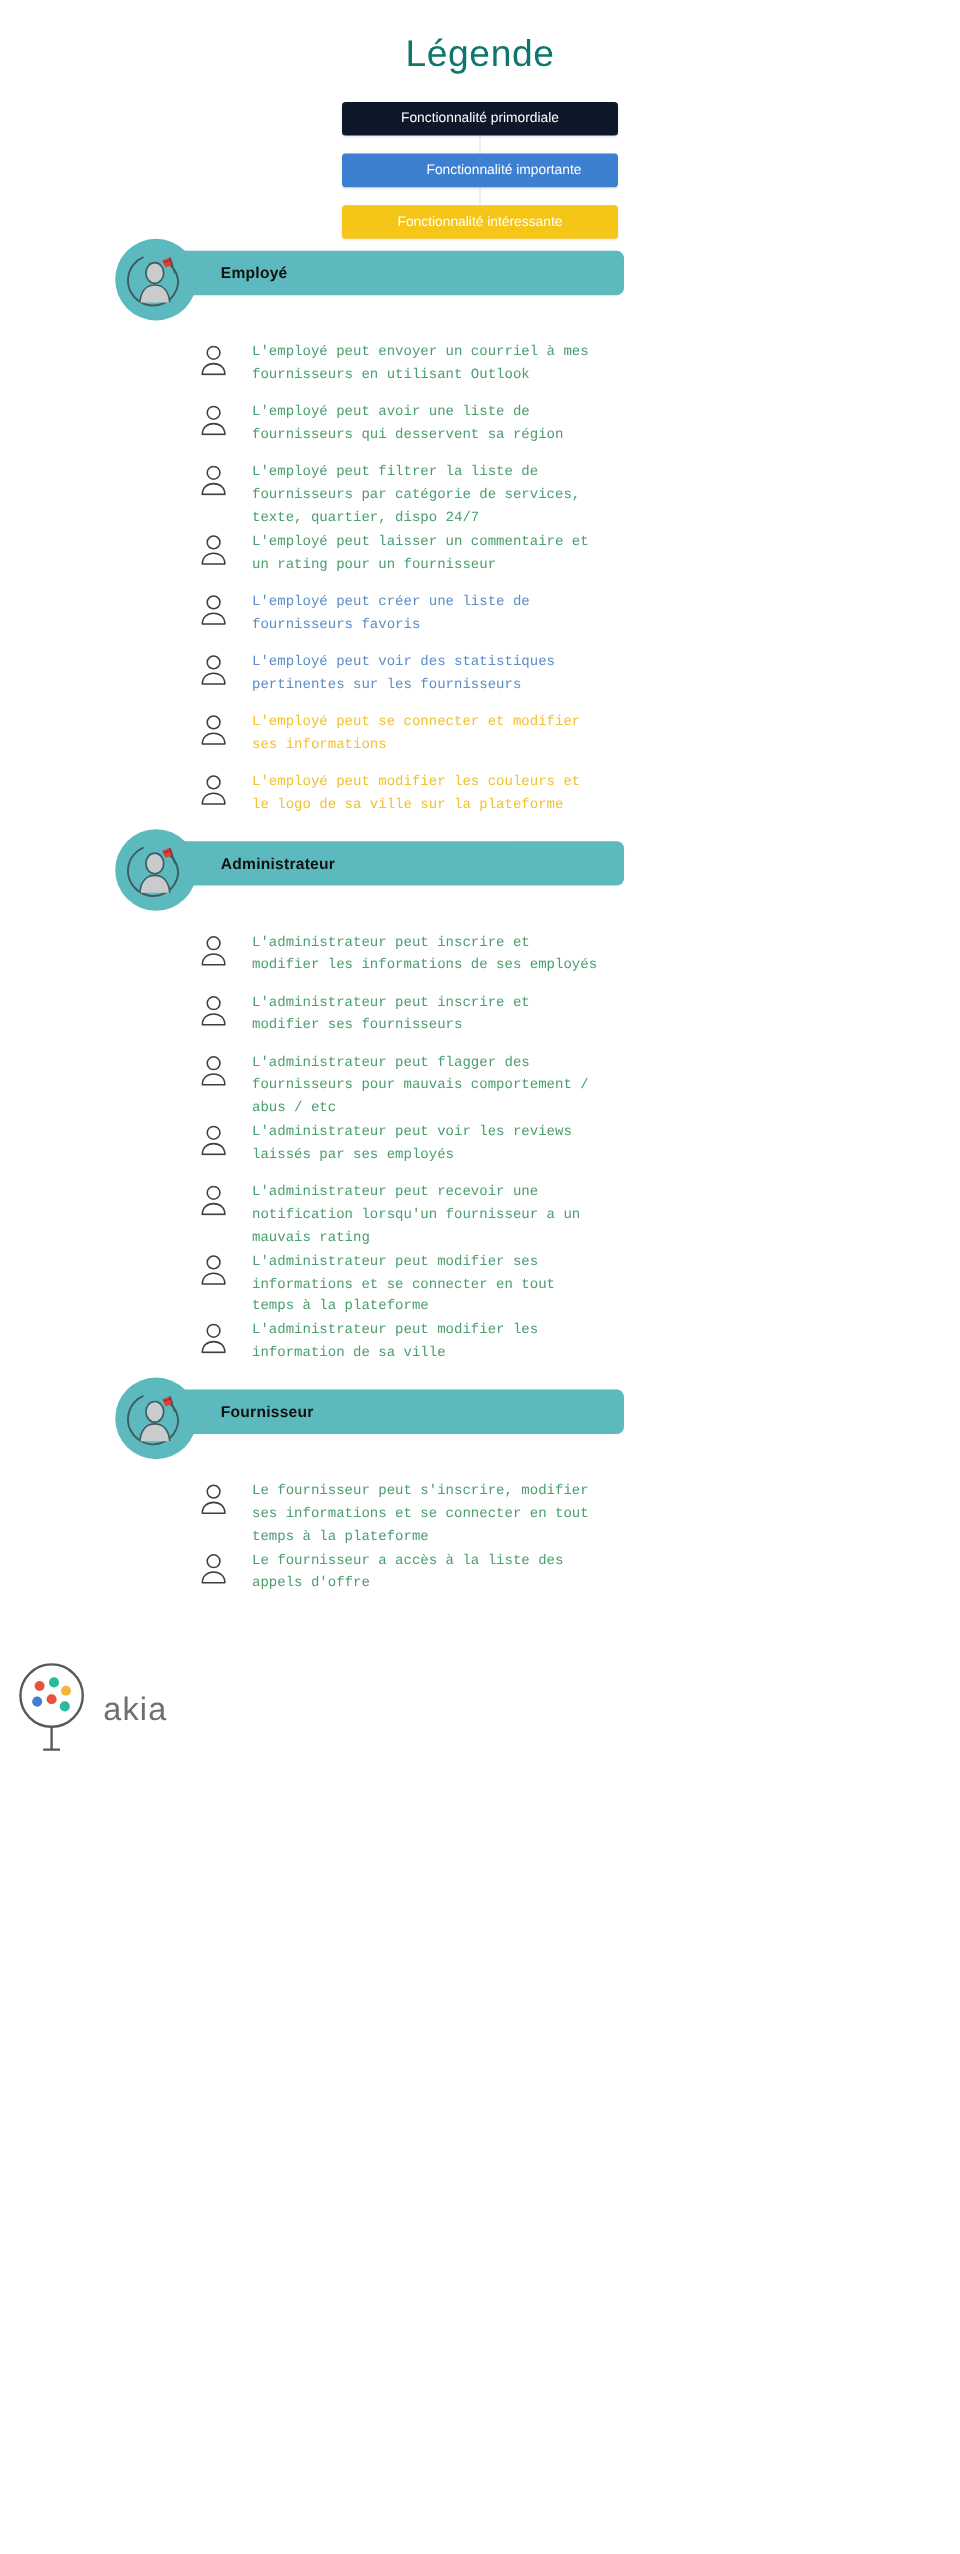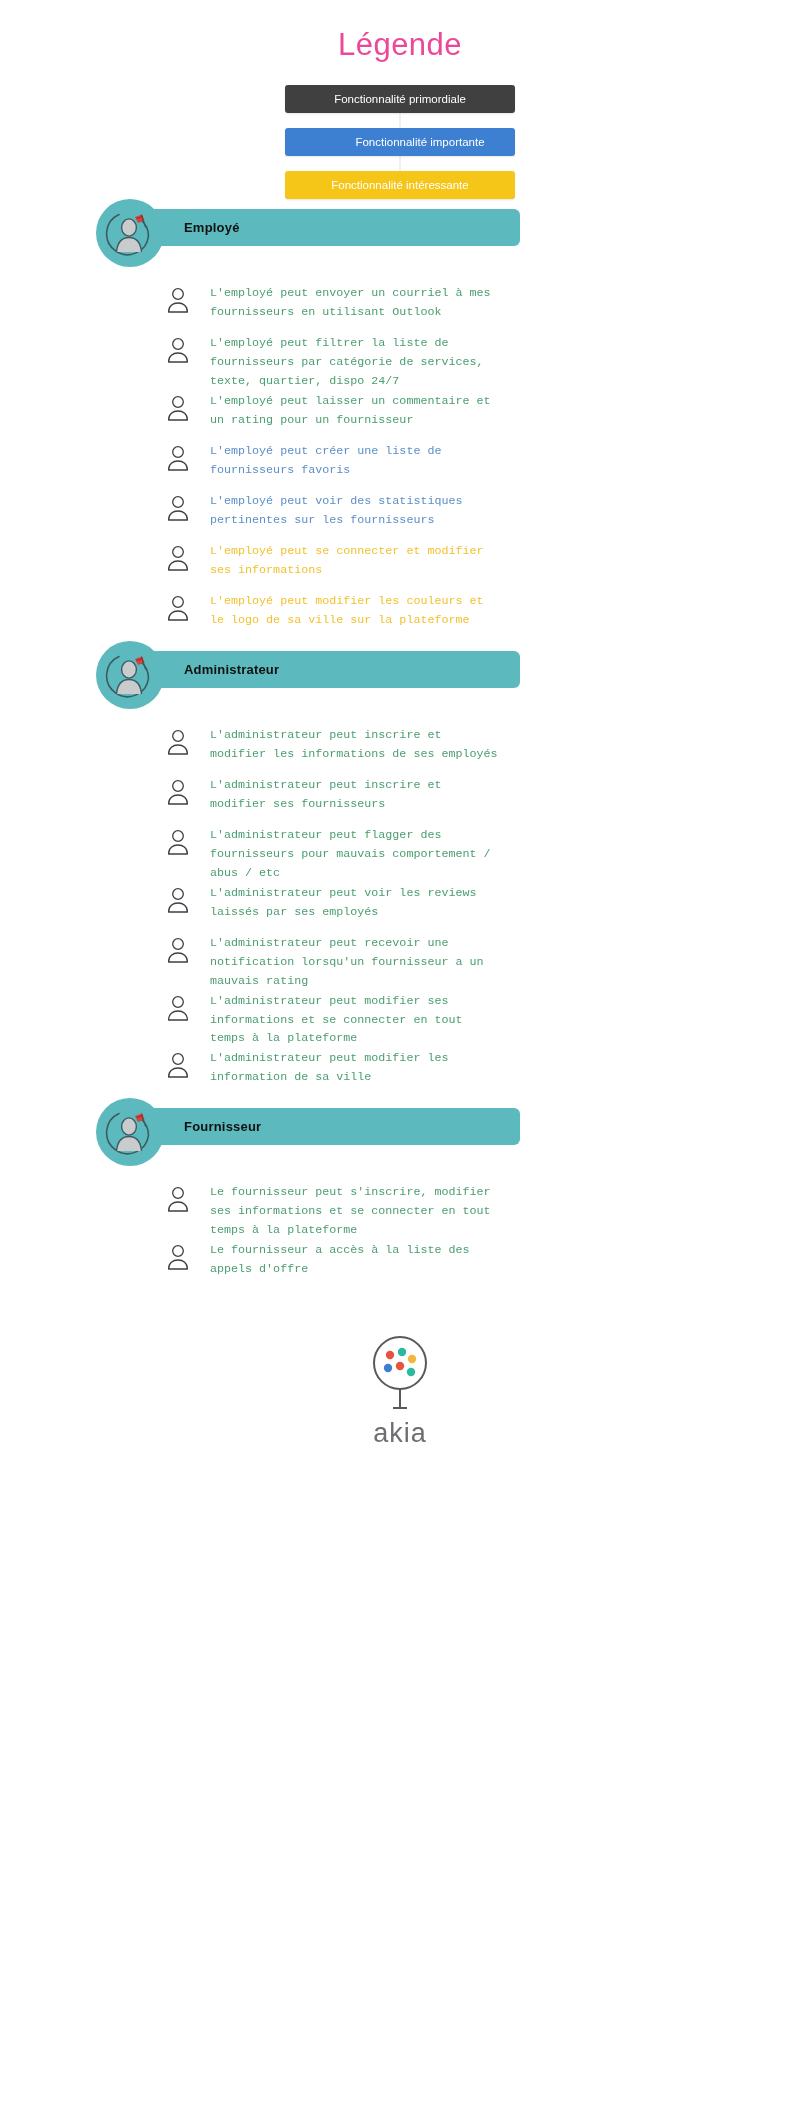--- a/index.html
+++ b/index.html
@@ -14,21 +14,21 @@
     width: 800px;
     height: 2128px;
     background: #ffffff;
     overflow: hidden;
   }
 
   
   .title {
     text-align: center;
     font-size: 31px;
-    color: #ec4899;
+    color: #0f766e;
     font-weight: 400;
     letter-spacing: 0.5px;
     padding-top: 27px;
   }
 
   
   .legend {
     position: relative;
     margin: 22px auto 0 auto;
     width: 230px;
@@ -122,41 +122,41 @@
     padding-top: 1px;
   }
   .p-green  { color: #4a9e6f; }
   .p-blue   { color: #5b8ec9; }
   .p-yellow { color: #f2c12e; }
 
   
   .logo-wrap {
     margin-top: 40px;
     display: flex;
-    flex-direction: column;
+    flex-direction: row;
     align-items: center;
     text-align: center;
   }
   .logo-word {
     font-size: 27px;
     color: #6d6e71;
     letter-spacing: 1px;
     margin-top: 2px;
     font-weight: 400;
   }
 </style>
 </head>
 <body>
 
 <div class="page">
 
   <h1 class="title">Légende</h1>
 
   <div class="legend" id="legend-container">
-      <div class="legend-chip" style="background: #404040;">
+      <div class="legend-chip" style="background: #0f172a;">
         <span>Fonctionnalité primordiale</span>
       </div>
       <div class="legend-chip" style="background: rgb(61, 127, 209); padding-left: 40px;">
         <span>Fonctionnalité importante</span>
       </div>
       <div class="legend-chip" style="background: rgb(245, 197, 24);">
         <span>Fonctionnalité intéressante</span>
       </div>
     </div>
 
@@ -180,20 +180,29 @@
         </div>
         <div class="features">
           <div class="feature">
             <div class="feature-icon">
               <svg width="24" height="26" viewBox="0 0 24 26">
                 <circle cx="12" cy="7" r="5.3" fill="none" stroke="#3b4044" stroke-width="1.3"></circle>
                 <path d="M2.6 25 C2.6 19.2 6.8 16 12 16 C17.2 16 21.4 19.2 21.4 25 Z" fill="none" stroke="#3b4044" stroke-width="1.3" stroke-linejoin="round"></path>
               </svg>
             </div>
             <div class="feature-text p-green">L'employé peut envoyer un courriel à mes fournisseurs en utilisant Outlook</div>
+          </div>
+          <div class="feature">
+            <div class="feature-icon">
+              <svg width="24" height="26" viewBox="0 0 24 26">
+                <circle cx="12" cy="7" r="5.3" fill="none" stroke="#3b4044" stroke-width="1.3"></circle>
+                <path d="M2.6 25 C2.6 19.2 6.8 16 12 16 C17.2 16 21.4 19.2 21.4 25 Z" fill="none" stroke="#3b4044" stroke-width="1.3" stroke-linejoin="round"></path>
+              </svg>
+            </div>
+            <div class="feature-text p-green">L'employé peut avoir une liste de fournisseurs qui desservent sa région</div>
           </div>
           <div class="feature">
             <div class="feature-icon">
               <svg width="24" height="26" viewBox="0 0 24 26">
                 <circle cx="12" cy="7" r="5.3" fill="none" stroke="#3b4044" stroke-width="1.3"></circle>
                 <path d="M2.6 25 C2.6 19.2 6.8 16 12 16 C17.2 16 21.4 19.2 21.4 25 Z" fill="none" stroke="#3b4044" stroke-width="1.3" stroke-linejoin="round"></path>
               </svg>
             </div>
             <div class="feature-text p-green">L'employé peut filtrer la liste de fournisseurs par catégorie de services, texte, quartier, dispo 24/7</div>
           </div>

